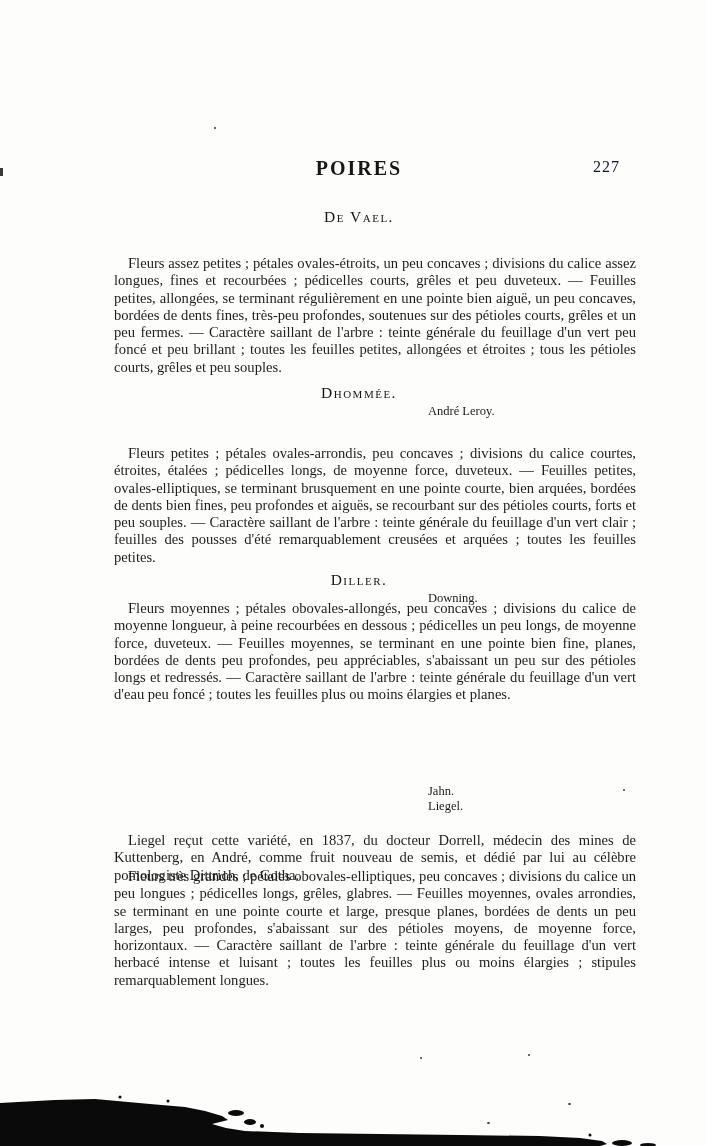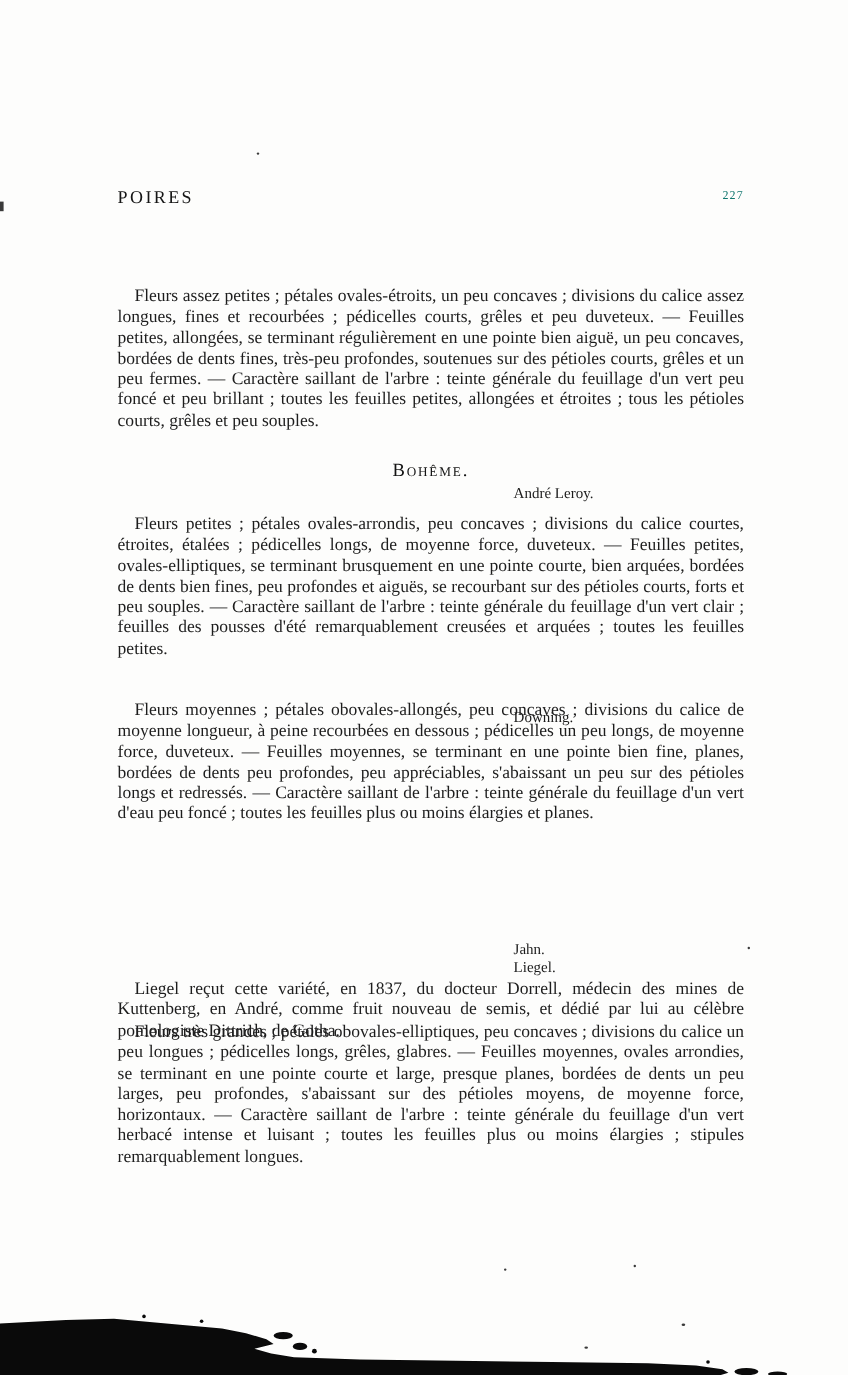--- a/index.html
+++ b/index.html
@@ -12,54 +12,54 @@
     position: relative;
     width: 707px; height: 1146px;
     background: #fdfdfc;
     font-family: "Liberation Serif", "DejaVu Serif", serif;
     color: #1b1b1b;
   }
   .col { position: absolute; left: 98px; width: 522px; }
 
   .running-head {
     top: 157px;
-    text-align: left;
-    font-weight: normal;
-    font-size: 15px;
+    text-align: center;
+    font-weight: bold;
+    font-size: 20px;
     letter-spacing: 2px;
     color: #161616;
   }
   .folio {
     position: absolute;
     top: 158px; left: 560px; width: 60px;
     text-align: right;
-    font-size: 10px;
+    font-size: 16px;
     letter-spacing: 1px;
-    color: #0f766e;
+    color: #0f172a;
   }
   .heading {
     text-align: center;
     font-variant: small-caps;
     font-size: 15.5px;
     letter-spacing: 1.5px;
     color: #141414;
     margin: 0;
     font-weight: normal;
   }
   .attribution {
     font-size: 12.5px;
     padding-left: 330px;
     color: #1b1b1b;
   }
   .body-par {
     font-size: 14.6px;
     line-height: 17.3px;
     text-align: justify;
     text-indent: 14px;
-    margin: 0;
+    margin: 16px;
     color: #1d1d1d;
   }
   .h-s1 { top: 208px; }
   .p-s1 { top: 239px; }
   .h-s2 { top: 384px; }
   .a-s2 { top: 404px; }
   .p-s2 { top: 429px; }
   .h-s3 { top: 571px; }
   .a-s3 { top: 591px; }
   .p-s3 { top: 584px; }
@@ -82,26 +82,28 @@
   }
 </style>
 </head>
 <body>
 
 <div id="page">
 
   <div class="col running-head">POIRES</div>
   <div class="folio">227</div>
 
+  <h3 class="col heading h-s1">De Vael.</h3>
   <p class="col body-par p-s1">Fleurs assez petites ; pétales ovales-étroits, un peu concaves ; divisions du calice assez longues, fines et recourbées ; pédicelles courts, grêles et peu duveteux. — Feuilles petites, allongées, se terminant régulièrement en une pointe bien aiguë, un peu concaves, bordées de dents fines, très-peu profondes, soutenues sur des pétioles courts, grêles et un peu fermes. — Caractère saillant de l'arbre : teinte générale du feuillage d'un vert peu foncé et peu brillant ; toutes les feuilles petites, allongées et étroites ; tous les pétioles courts, grêles et peu souples.</p>
 
-  <h3 class="col heading h-s2">Bohême.</h3>
+  <h3 class="col heading h-s2">Dhommée.</h3>
   <div class="col attribution a-s2">André Leroy.</div>
   <p class="col body-par p-s2">Fleurs petites ; pétales ovales-arrondis, peu concaves ; divisions du calice courtes, étroites, étalées ; pédicelles longs, de moyenne force, duveteux. — Feuilles petites, ovales-elliptiques, se terminant brusquement en une pointe courte, bien arquées, bordées de dents bien fines, peu profondes et aiguës, se recourbant sur des pétioles courts, forts et peu souples. — Caractère saillant de l'arbre : teinte générale du feuillage d'un vert clair ; feuilles des pousses d'été remarquablement creusées et arquées ; toutes les feuilles petites.</p>
 
+  <h3 class="col heading h-s3">Diller.</h3>
   <div class="col attribution a-s3">Downing.</div>
   <p class="col body-par p-s3">Fleurs moyennes ; pétales obovales-allongés, peu concaves ; divisions du calice de moyenne longueur, à peine recourbées en dessous ; pédicelles un peu longs, de moyenne force, duveteux. — Feuilles moyennes, se terminant en une pointe bien fine, planes, bordées de dents peu profondes, peu appréciables, s'abaissant un peu sur des pétioles longs et redressés. — Caractère saillant de l'arbre : teinte générale du feuillage d'un vert d'eau peu foncé ; toutes les feuilles plus ou moins élargies et planes.</p>
 
   <div class="col attribution a-s4a">Jahn.</div>
   <div class="col attribution a-s4b">Liegel.</div>
   <p class="col body-par p-s4a">Liegel reçut cette variété, en 1837, du docteur Dorrell, médecin des mines de Kuttenberg, en André, comme fruit nouveau de semis, et dédié par lui au célèbre pomologiste Dittrich, de Gotha.</p>
   <p class="col body-par p-s4b">Fleurs très grandes ; pétales obovales-elliptiques, peu concaves ; divisions du calice un peu longues ; pédicelles longs, grêles, glabres. — Feuilles moyennes, ovales arrondies, se terminant en une pointe courte et large, presque planes, bordées de dents un peu larges, peu profondes, s'abaissant sur des pétioles moyens, de moyenne force, horizontaux. — Caractère saillant de l'arbre : teinte générale du feuillage d'un vert herbacé intense et luisant ; toutes les feuilles plus ou moins élargies ; stipules remarquablement longues.</p>
 
   <div class="speck" style="left:214px; top:127px; width:2px; height:2px;"></div>
   <div class="speck" style="left:0px; top:168px; width:3px; height:8px; border-radius:0;"></div>

